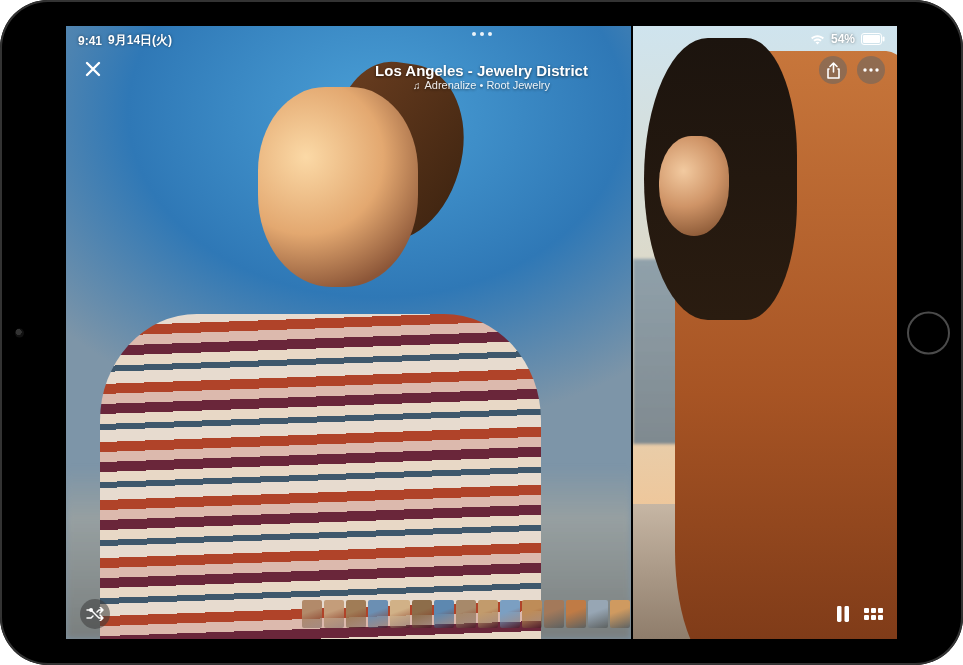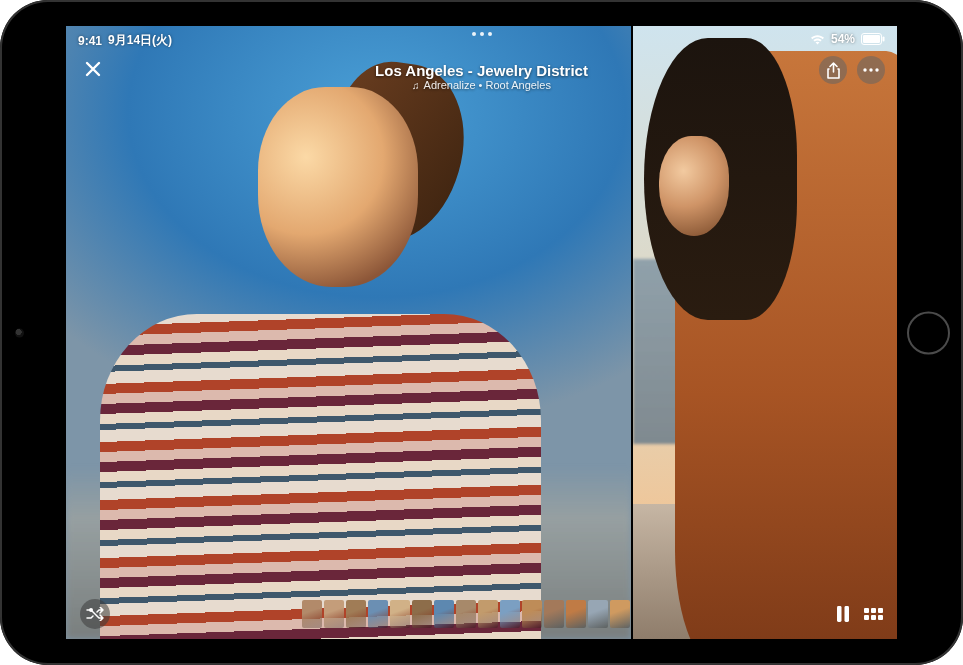--- a/index.html
+++ b/index.html
@@ -234,21 +234,21 @@
     <div class="close-btn">
       <svg width="18" height="18" viewBox="0 0 18 18">
         <path d="M3 3 L15 15 M15 3 L3 15" stroke="#fff" stroke-width="2.4" stroke-linecap="round"></path>
       </svg>
     </div>
 
     <div class="memory-title">
       <div class="t1">Los Angeles - Jewelry District</div>
       <div class="t2">
         <span class="note-icon">♫</span>
-        <span>Adrenalize • Root Angeles</span>
+        <span>Adrenalize • Root Jewelry</span>
       </div>
     </div>
 
     <div class="top-actions">
       <div class="circ-btn">
         <svg width="15" height="17" viewBox="0 0 15 17">
           <path d="M7.5 1 L7.5 10 M7.5 1 L4 4.5 M7.5 1 L11 4.5" stroke="#fff" stroke-width="1.6" fill="none" stroke-linecap="round" stroke-linejoin="round"></path>
           <path d="M3 7 H2 V16 H13 V7 H12" stroke="#fff" stroke-width="1.6" fill="none" stroke-linecap="round" stroke-linejoin="round"></path>
         </svg>
       </div>

